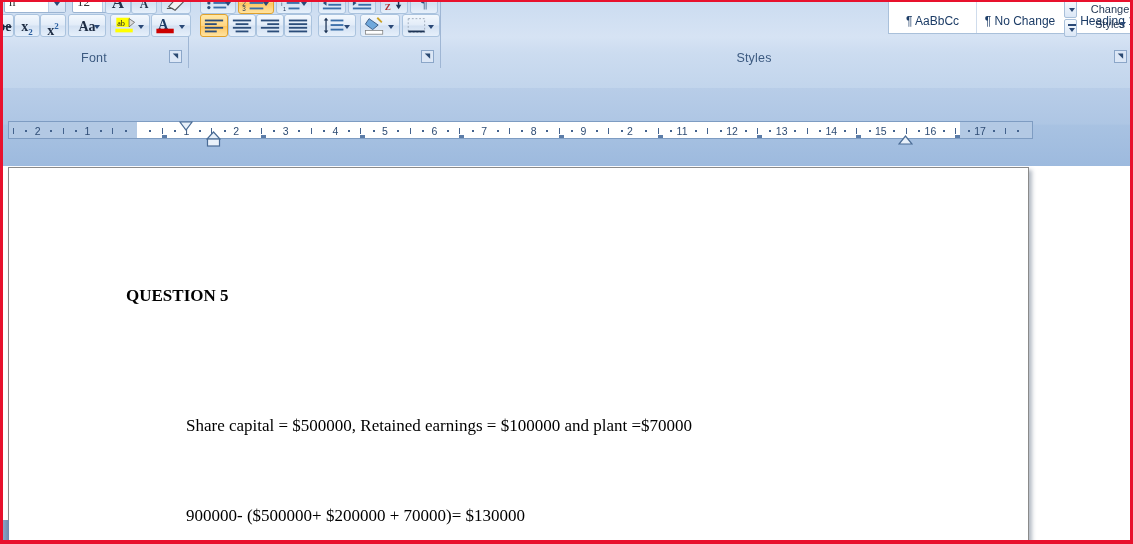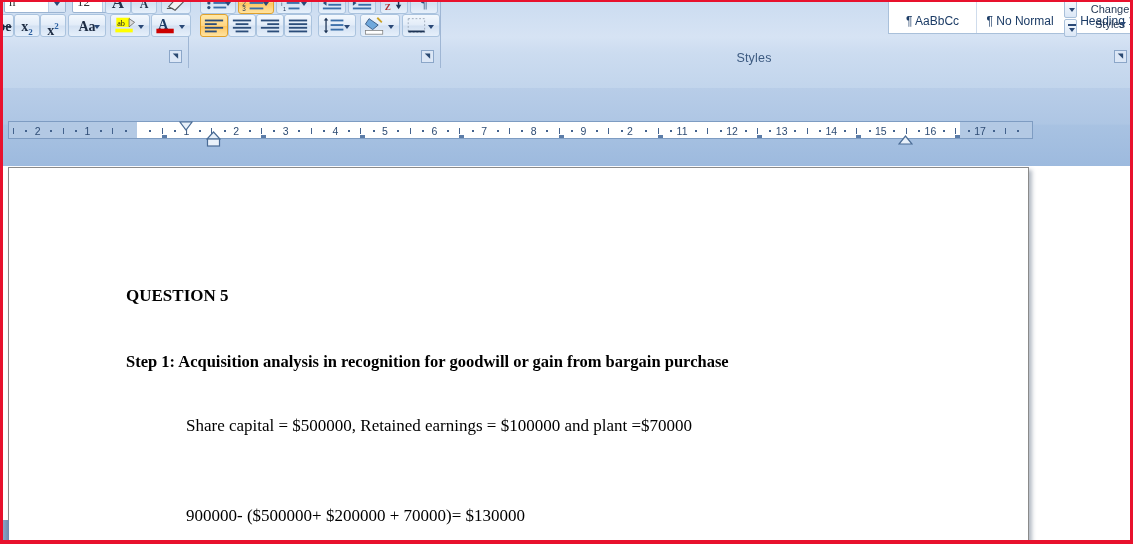--- a/index.html
+++ b/index.html
@@ -209,20 +209,21 @@
     </div>
 
     <div class="btn btnb" style="left:151px;top:28px;width:40px;height:23px;">
       <svg class="ico" viewBox="0 0 40 23">
         <text x="6" y="15" font-size="15" font-weight="bold" font-family="Liberation Serif, serif" fill="#1c3b66">A</text>
         <rect x="4" y="15" width="19" height="5" fill="#cc0000"></rect>
       </svg>
       <div class="caret" style="right:5px;top:10px;"></div>
     </div>
 
+    <div class="grplabel" style="bottom:3px;">Font</div>
     <div class="dlg" style="right:6px;bottom:5px;">◥</div>
   </div>
 
   <div class="grp" style="left:190px;width:250px;">
     <div class="grpbox" style="width:250px;"></div>
 
     <div class="btn btnb" style="left:10px;top:5px;width:36px;height:23px;">
       <svg class="ico" viewBox="0 0 36 23">
         <circle cx="8" cy="7" r="1.8" fill="#2b4d7a"></circle>
           <rect x="13" y="6" width="14" height="2" fill="#3a6ea8"></rect>
@@ -358,21 +359,21 @@
 
   <div class="grp" style="left:442px;width:691px;">
 
     <div id="gallery">
         <div class="stile" style="left: 0px;">
           <div class="stsample" style="color: rgb(0, 0, 0); font-style: normal; font-weight: normal; font-size: 18px; line-height: 40px;">AaBbCcDd</div>
           <div class="stname">¶ AaBbCc</div>
         </div>
         <div class="stile" style="left: 87.5px;">
           <div class="stsample" style="color: rgb(0, 0, 0); font-style: normal; font-weight: normal; font-size: 18px; line-height: 40px;">AaBbCcDd</div>
-          <div class="stname">¶ No Normal</div>
+          <div class="stname">¶ No Change</div>
         </div>
         <div class="stile" style="left: 175px;">
           <div class="stsample" style="color: rgb(54, 95, 145); font-style: normal; font-weight: normal; font-size: 22px; line-height: 40px;">AaBbCc</div>
           <div class="stname">Heading 1</div>
         </div>
       </div>
 
     <div class="galbtn" style="left:622px;top:14px;">
       <div class="caret" style="left:3.5px;top:7px;"></div>
     </div>
@@ -506,19 +507,18 @@
   </div>
   <div class="ind" style="left:898px;top:43px;">
     <svg width="15" height="10" viewBox="0 0 15 10">
         <path d="M1 9 H14 L7.5 1 Z" fill="#e9f1fa" stroke="#4a6c96" stroke-width="1.2"></path>
       </svg>
   </div>
 </div>
 
 <div id="page">
     <div class="docline bold" style="left: 117px; top: 118px; font-size: 17px;">QUESTION 5</div>
-    <div class="docline bold" style="left: 117px; top: 184px; font-size: 16.5px;">Step 1: Acquisition  analysis in recognition for goodwill  or gain from  bargain  purchase</div>
     <div class="docline" style="left: 177px; top: 248px; font-size: 17px;">Share capital = $500000, Retained earnings = $100000 and plant =$70000</div>
     <div class="docline" style="left: 177px; top: 338px; font-size: 17px;">900000- ($500000+ $200000 + 70000)= $130000</div>
   </div>
 <div id="lstrip"></div>
 
 <div id="redframe"></div>
 
 </body></html>

